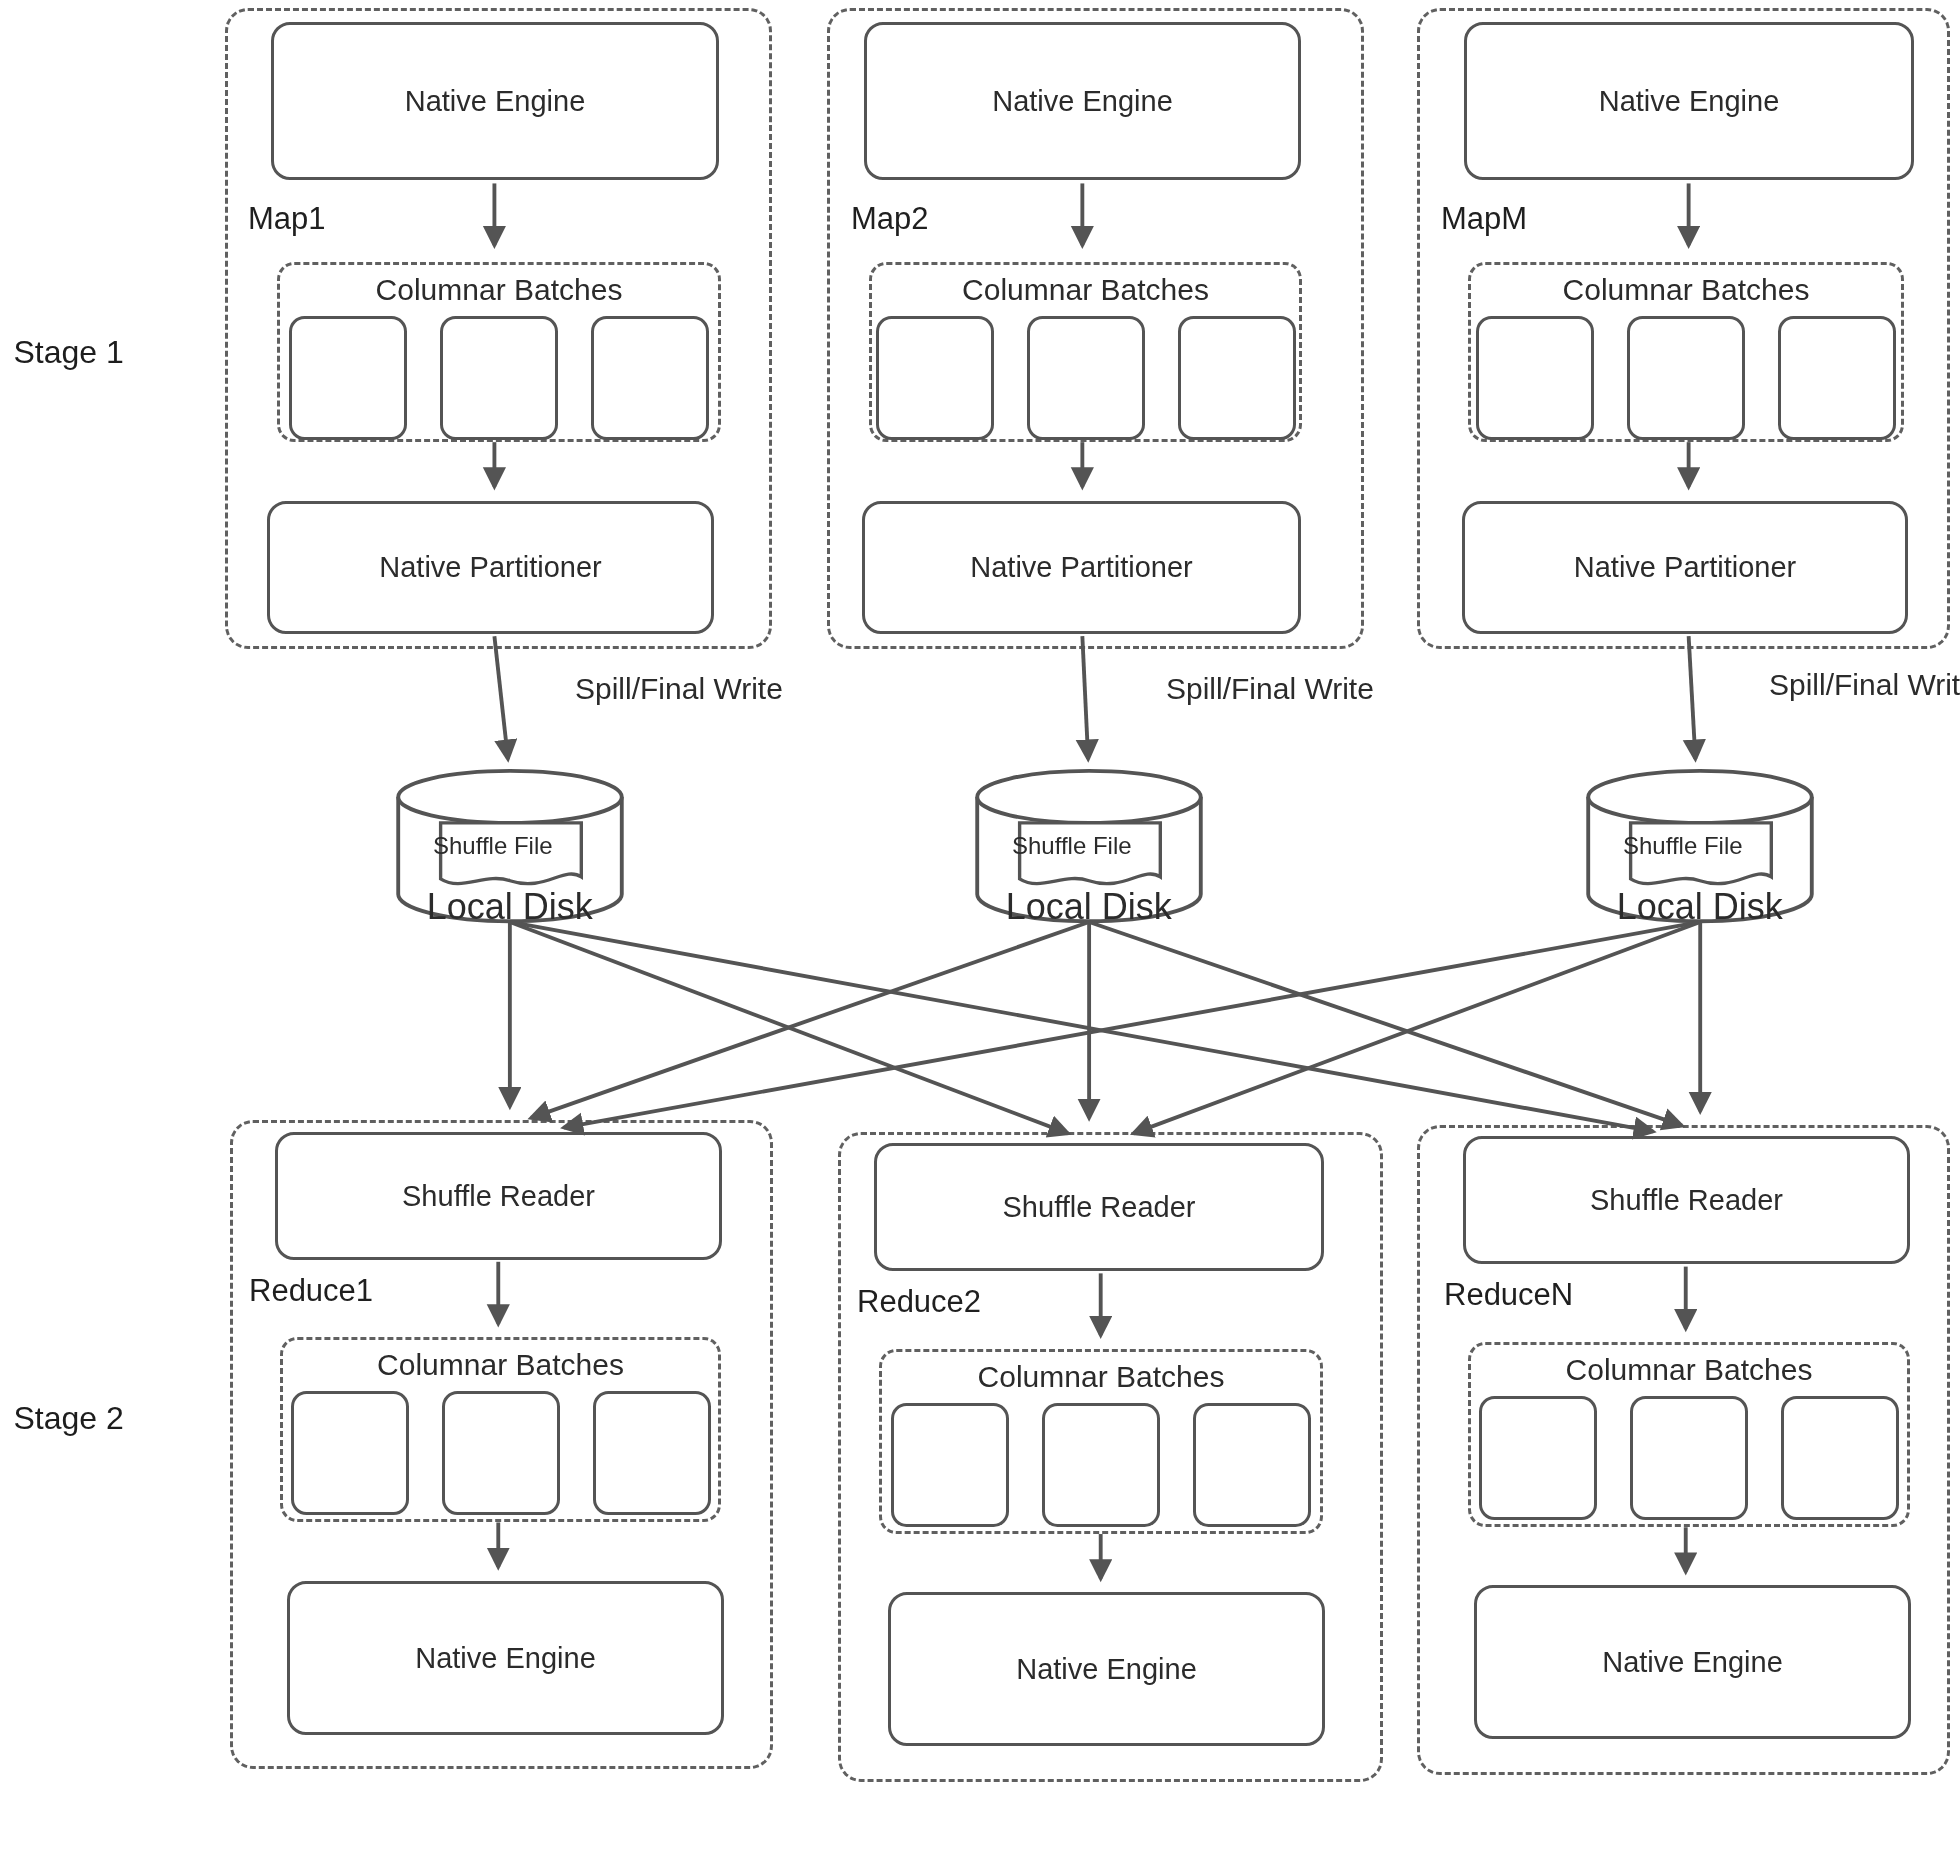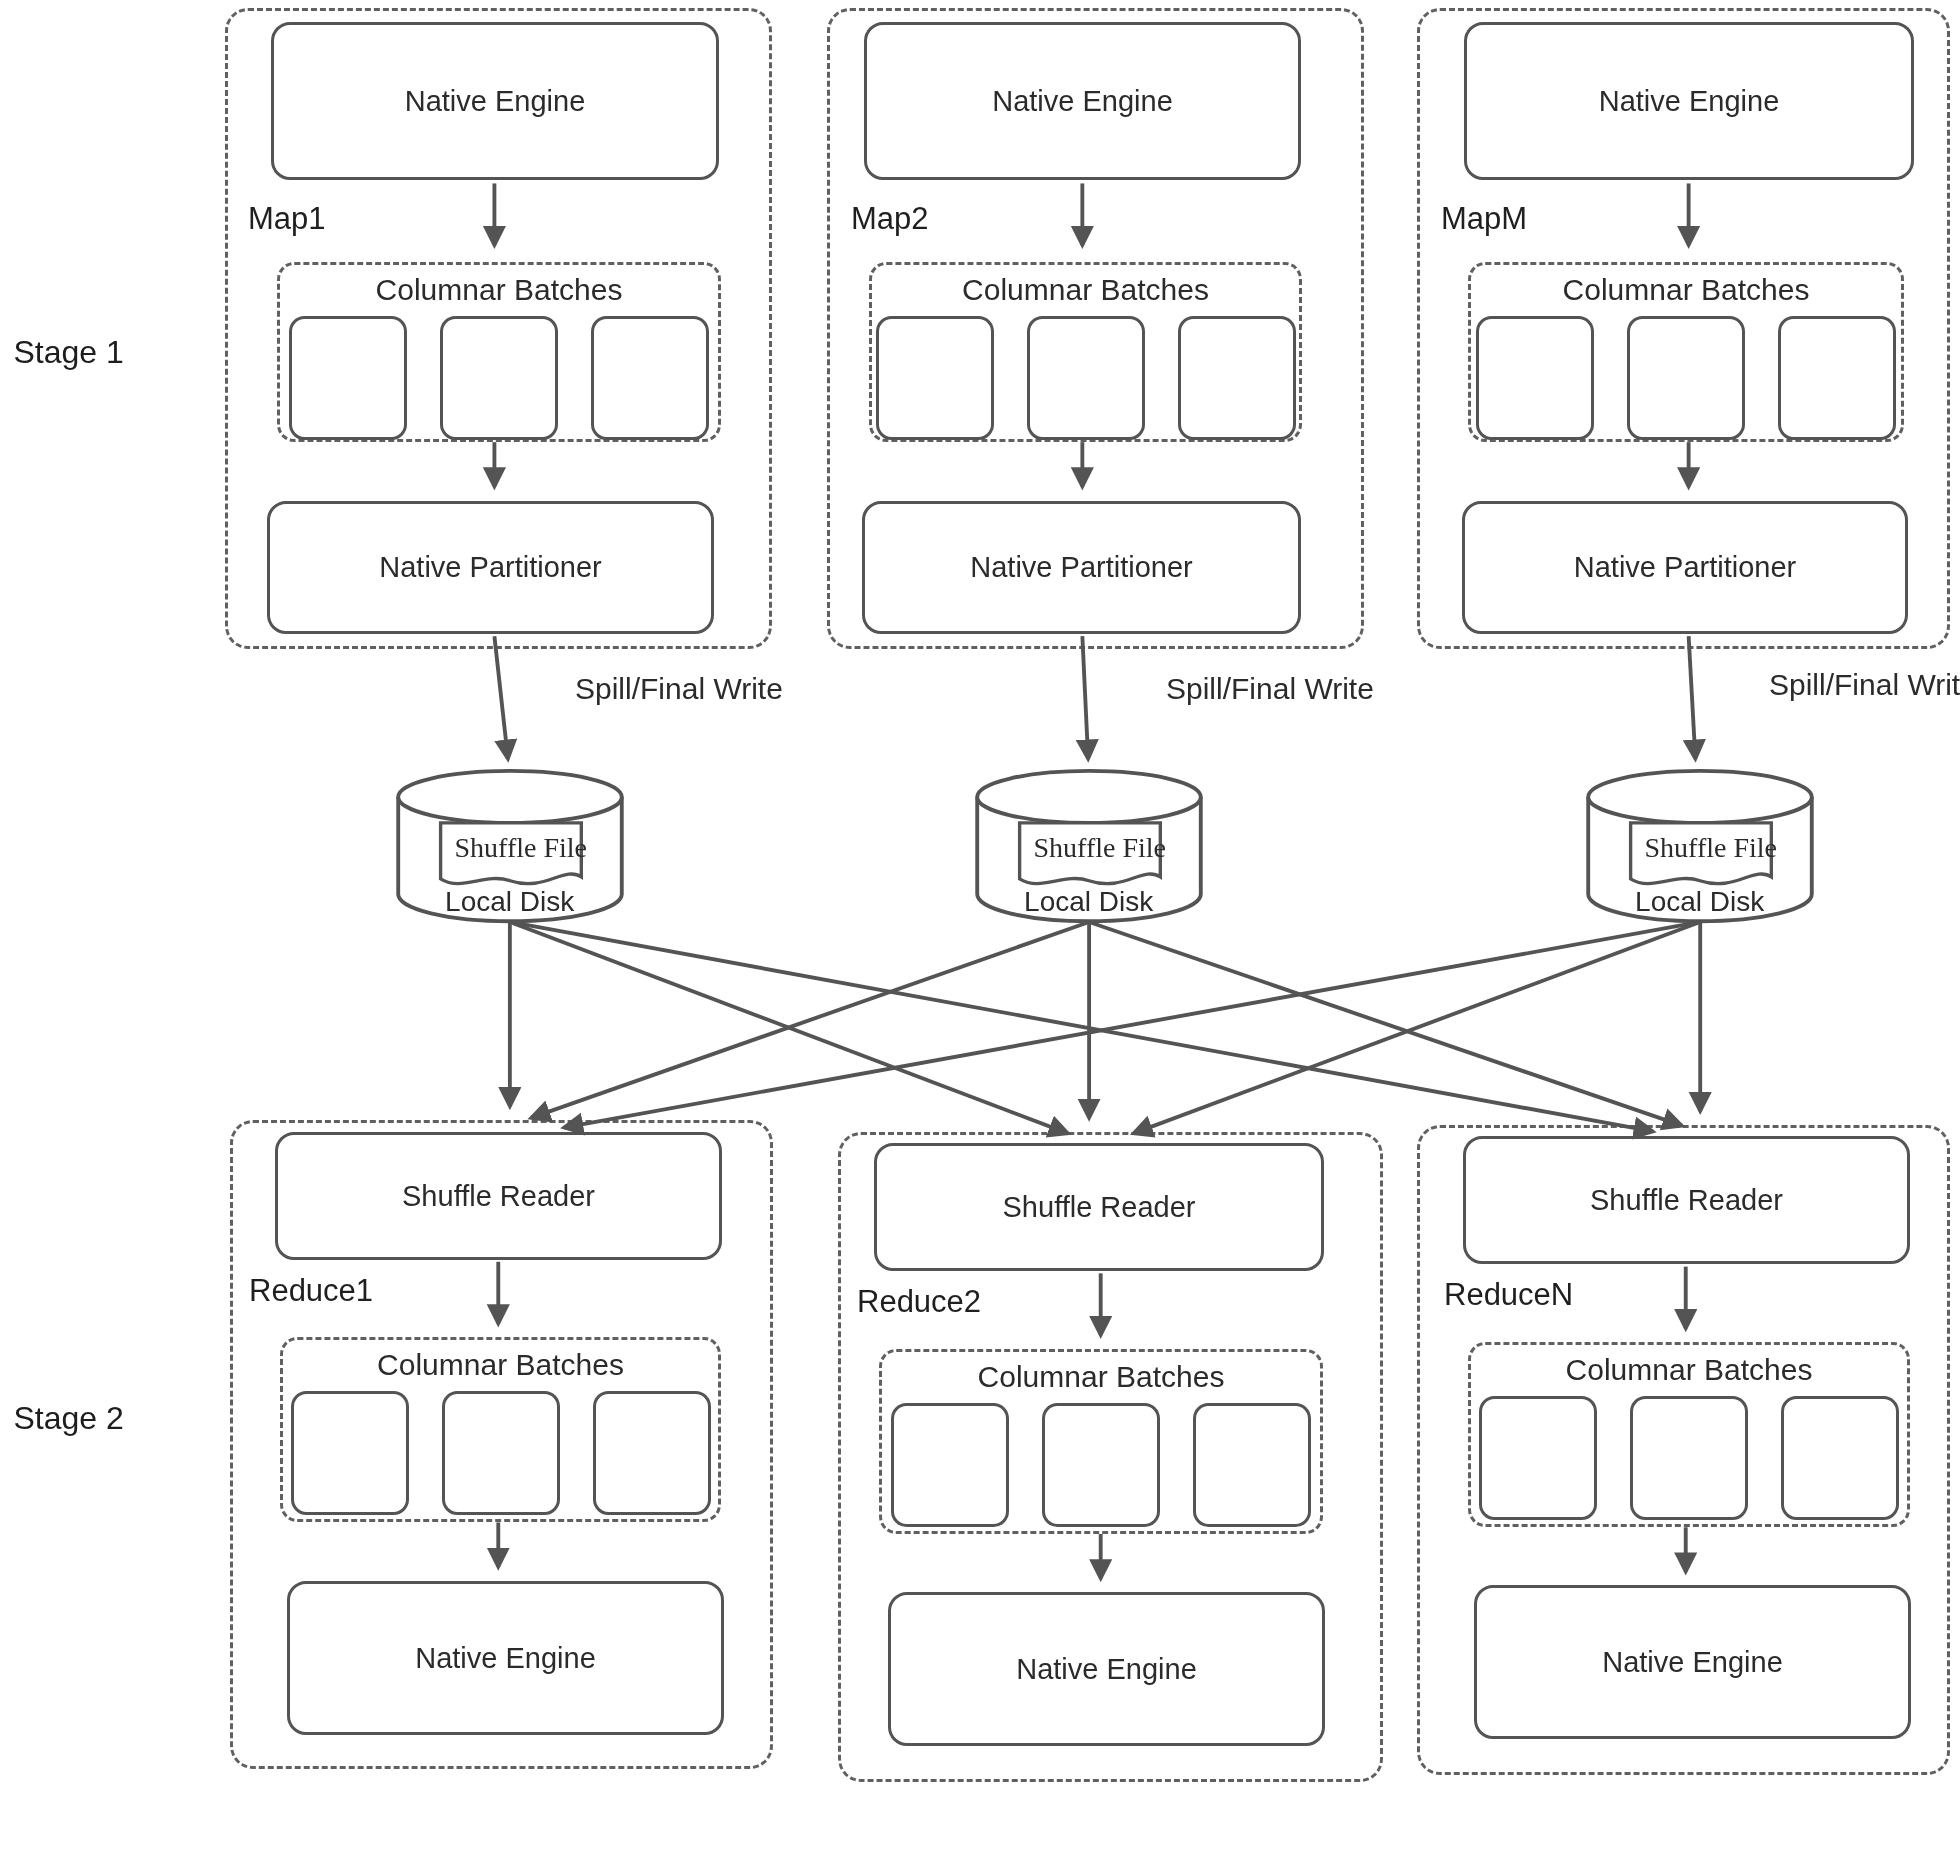--- a/index.html
+++ b/index.html
@@ -12,22 +12,22 @@
   .batches{position:absolute;border:3.4px dashed #606060;border-radius:17.4px;box-sizing:border-box;
         display:flex;flex-direction:column;align-items:center;background:transparent;}
   .batches-title{font-size:30px;color:#2b2b2b;margin-top:7.7px;}
   .chips{display:flex;gap:33px;margin-top:9.7px;}
   .chip{width:118px;height:124px;border:3.9px solid #545454;border-radius:15.4px;box-sizing:border-box;background:#ffffff;}
   .glabel{position:absolute;font-size:31px;color:#1f1f1f;}
   .spill{position:absolute;font-size:30px;color:#2b2b2b;white-space:nowrap;margin-left:48px;}
   .stage{position:absolute;font-size:32px;color:#1d1d1d;}
   .title{position:absolute;font-size:37px;color:#1d1d1d;transform:translateX(-50%);white-space:nowrap;}
   .disk{position:absolute;width:232px;height:159px;}
-  .disk-file-label{position:absolute;font-size:28px;color:#2b2b2b;text-align:right;font-family:Liberation Serif, serif;}
-  .disk-name-label{position:absolute;font-size:28px;color:#2b2b2b;text-align:center;}
+  .disk-file-label{position:absolute;font-size:24px;color:#2b2b2b;text-align:left;}
+  .disk-name-label{position:absolute;font-size:36px;color:#2b2b2b;text-align:center;}
   svg.arrows{position:absolute;left:0;top:0;z-index:5;pointer-events:none;}
 </style>
 </head>
 <body>
 
 <div class="canvas">
 
   <div class="stage" style="left:13.5px;top:334px;">Stage 1</div>
   <div class="stage" style="left:13.5px;top:1400px;">Stage 2</div>
 

